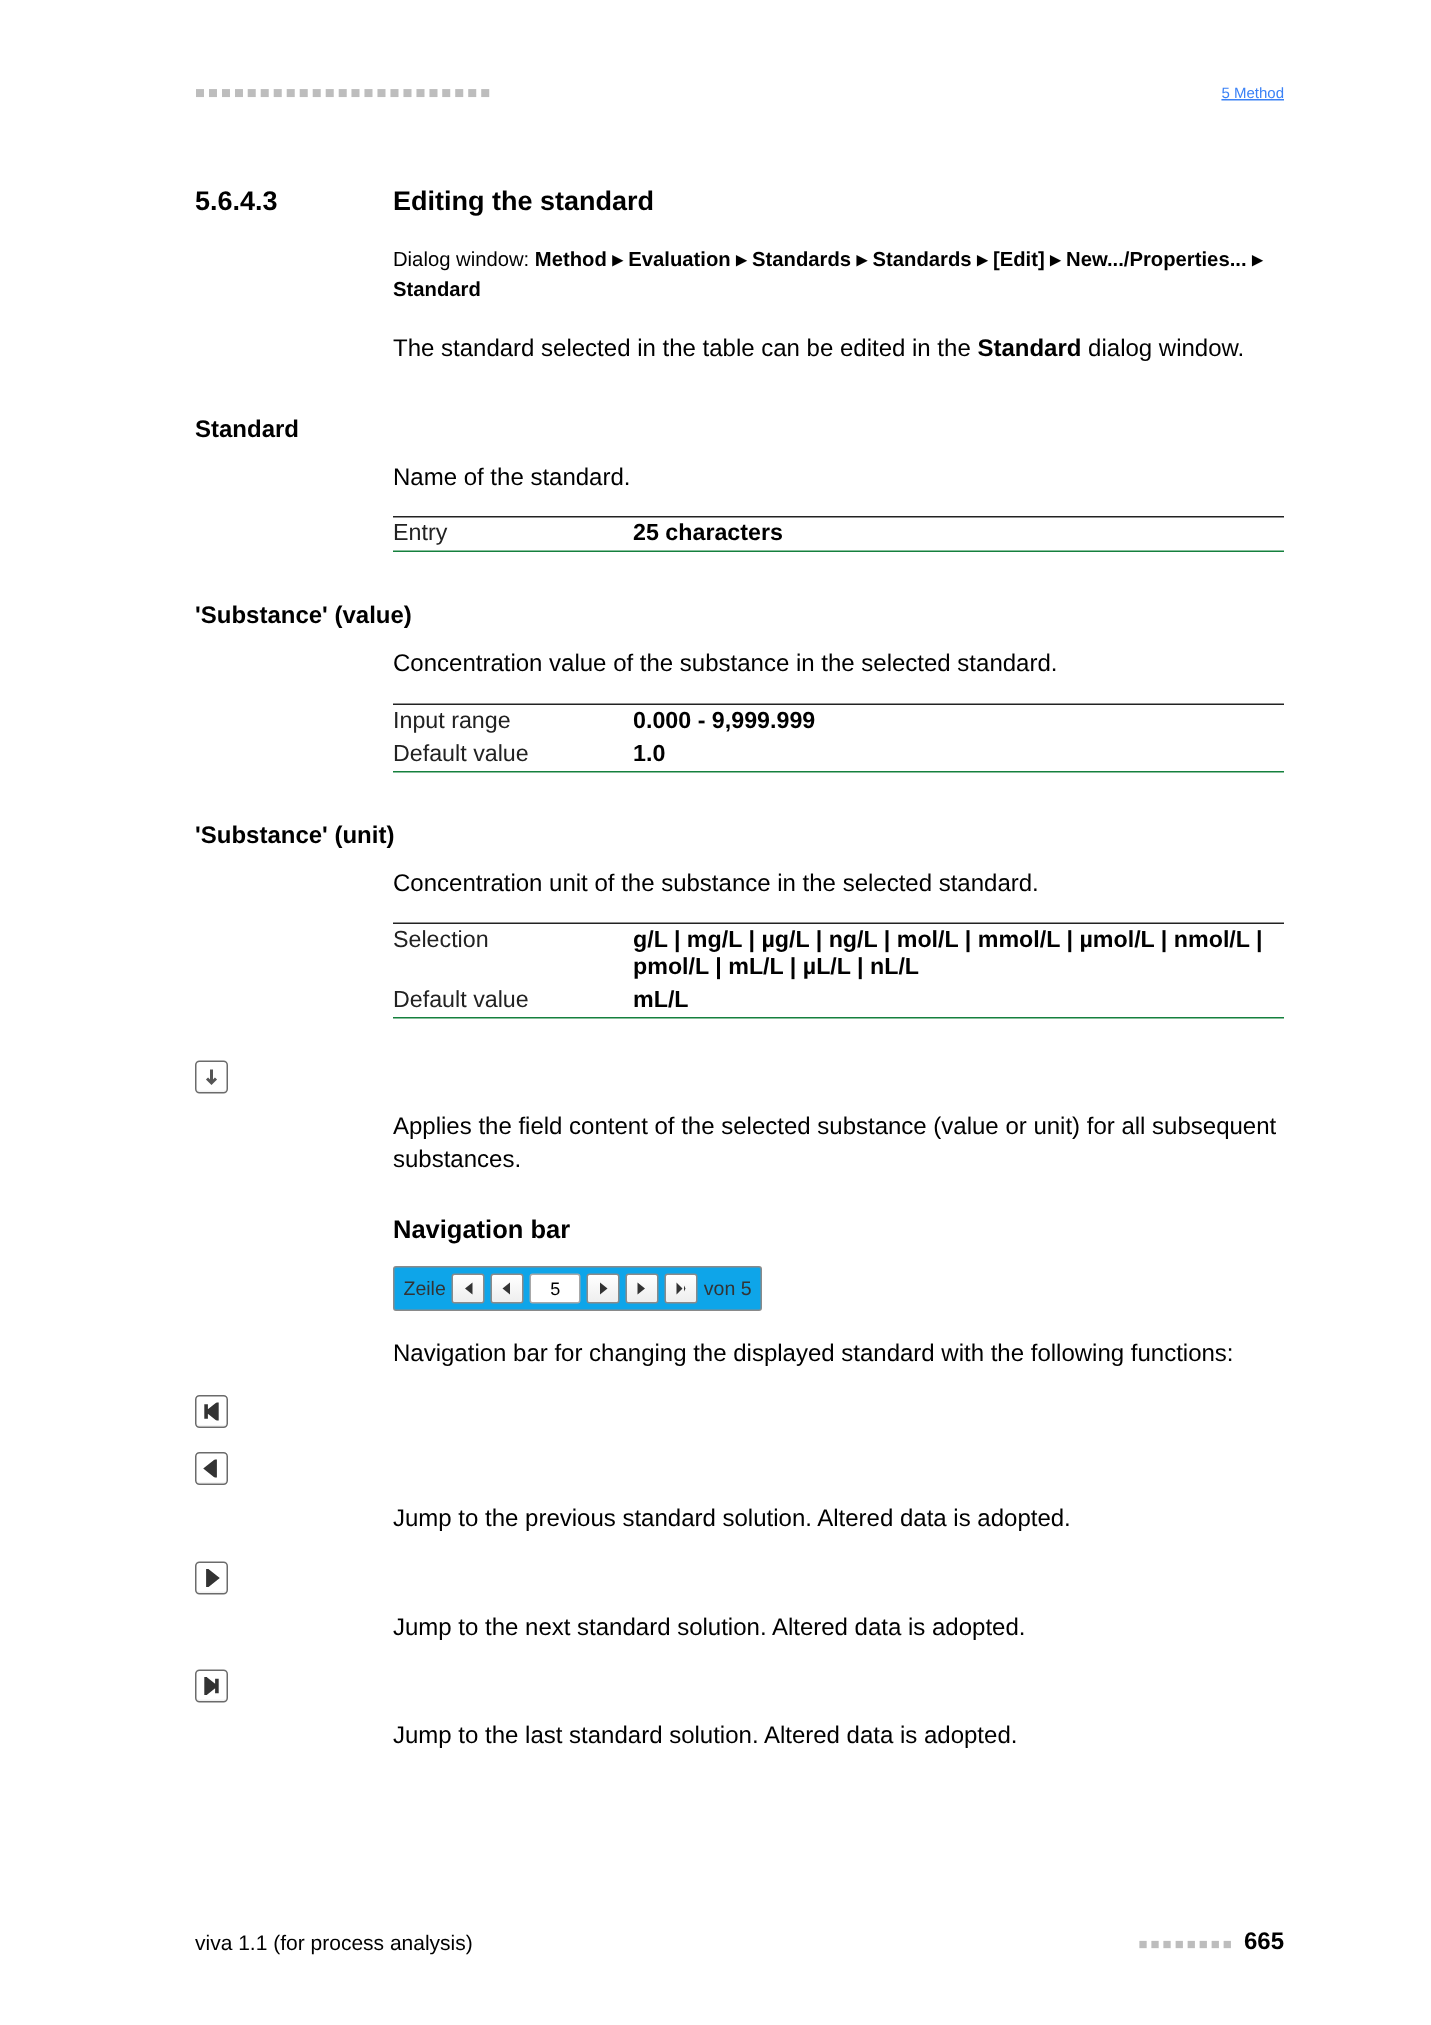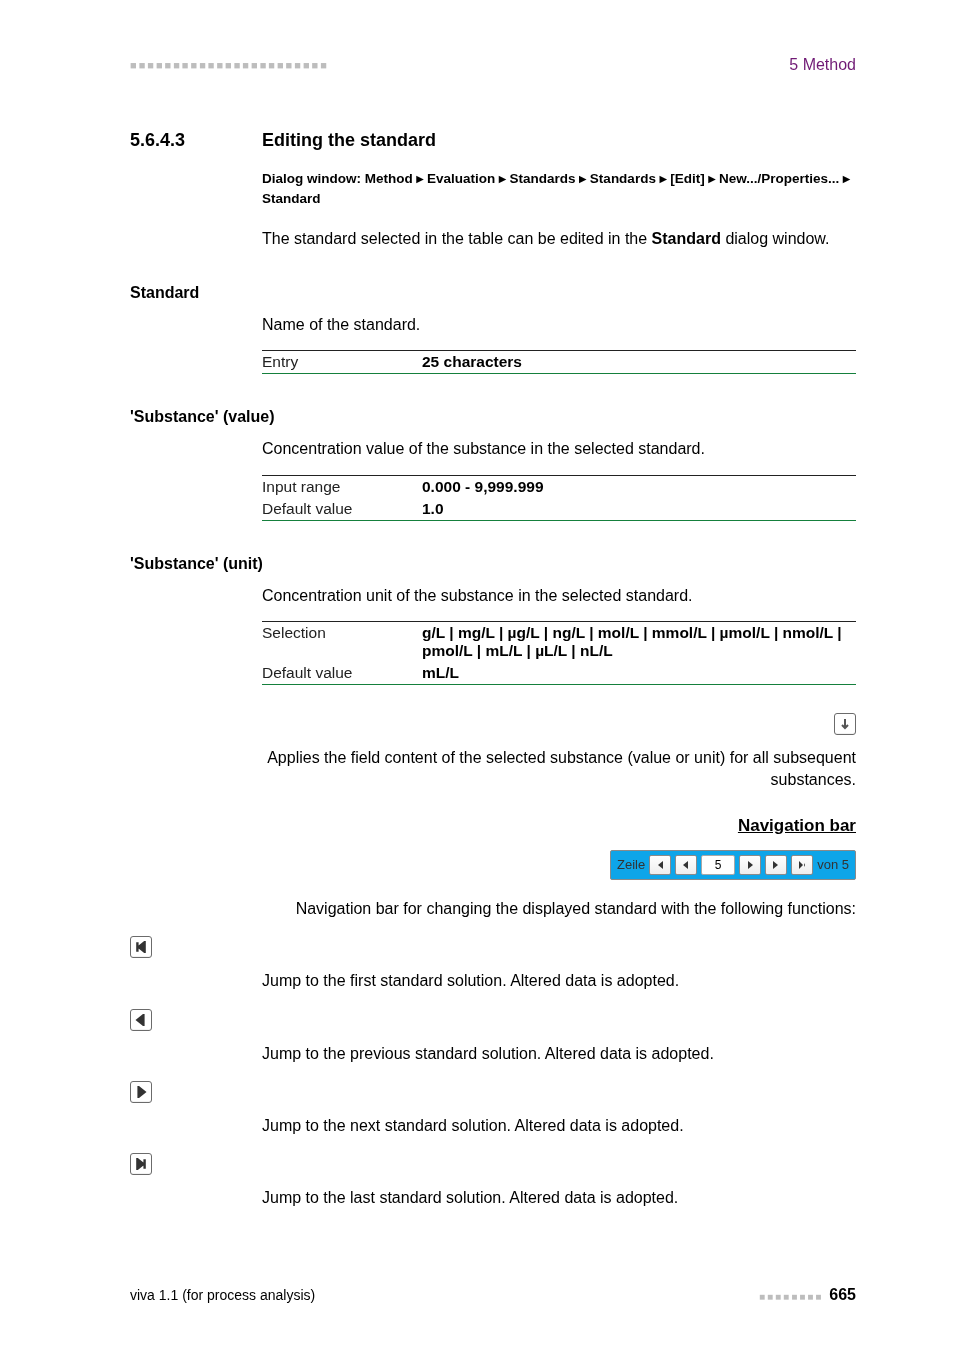--- a/index.html
+++ b/index.html
@@ -1,38 +1,38 @@
 <!DOCTYPE html>
 <html><head>
 <meta charset="utf-8">
 <style>
   * { box-sizing: border-box; margin: 0; padding: 0; }
   html, body { width: 954px; background: #fff; font-family: "Segoe UI", "Helvetica Neue", Arial, sans-serif; color: #000; }
   .page { width: 954px; min-height: 1350px; padding: 56px 98px 40px 130px; position: relative; }
   .page-header { display: flex; justify-content: space-between; align-items: center; margin-bottom: 56px; }
   .header-dashes { color: #bdbdbd; letter-spacing: 2px; font-size: 11px; }
-  .header-right { font-size: 16px; color: #701a75; }
+  .header-right { font-size: 10px; color: #3b82f6; text-decoration: underline; }
   .section-row { display: flex; align-items: flex-start; margin-top: 16px; }
   .section-num { font-weight: 800; font-size: 18px; width: 132px; flex: 0 0 132px; }
   .section-title { font-weight: 800; font-size: 18px; }
   .content-col { margin-left: 132px; }
   .dialog-line { font-size: 13.5px; margin-top: 18px; line-height: 1.5; }
-  .dialog-line .lbl { font-weight: 700; }
+  .dialog-line .lbl { font-weight: 400; }
   .dialog-line .bold { font-weight: 700; }
   .body-text { font-size: 16px; margin-top: 18px; line-height: 1.4; }
   .body-text .bold { font-weight: 700; }
   .field-label { font-weight: 700; font-size: 16px; margin-top: 34px; margin-bottom: 2px; }
   .field-desc { font-size: 16px; margin-top: 12px; line-height: 1.4; }
   .prop-table { width: 100%; margin-top: 14px; font-size: 15.5px; border-collapse: collapse; }
   .prop-table td { padding: 2px 0; vertical-align: top; }
   .prop-table .hr td { border-top: 1px solid #222; }
   .prop-table .hr-bottom td { border-bottom: 1px solid #15803d; }
   .prop-table td.k { width: 160px; color: #222; }
   .prop-table td.v { font-weight: 700; }
-  .subhead { font-weight: 800; font-size: 17px; margin-top: 24px; text-decoration: underline; }
+  .subhead { font-weight: 800; font-size: 17px; margin-top: 24px; }
   .icon-block { margin-left: -132px; margin-top: 28px; }
   .icon-block .icon { width: 22px; height: 22px; }
   .icon { display: inline-flex; align-items: center; justify-content: center; border: 1px solid #6b6b6b; border-radius: 3px; background: #fff; width: 22px; height: 22px; box-shadow: inset 0 -1px 0 rgba(0,0,0,.05); }
   .icon svg { width: 12px; height: 12px; stroke: #555; stroke-width: 2; fill: none; }
   .icon.filled svg { fill: #333; stroke: #333; }
   .nav-bar { display: inline-flex; align-items: center; border: 1px solid #8a8a8a; border-radius: 2px; padding: 4px 6px; margin-top: 14px; gap: 4px; font-size: 13px; background: #0ea5e9; }
   .nav-bar .txt { color: #333; }
   .nav-bar .field { display:inline-flex; align-items:center; justify-content:center; border:1px solid #a8a8a8; border-radius:2px; height:20px; min-width:34px; background:#fff; font-size:12px; padding:0 4px;}
   .nav-bar .btn { display:inline-flex; align-items:center; justify-content:center; border:1px solid #8a8a8a; border-radius:2px; width:22px; height:20px; background:linear-gradient(#fff,#eee); }
   .nav-bar .btn svg { width:10px; height:10px; fill:#333; }
@@ -110,21 +110,21 @@
             <td class="v">g/L | mg/L | µg/L | ng/L | mol/L | mmol/L | µmol/L | nmol/L | pmol/L | mL/L | µL/L | nL/L</td>
           </tr>
       <tr class="hr-bottom">
             <td class="k">Default value</td>
             <td class="v">mL/L</td>
           </tr>
     </tbody>
       </table>
   </div>
 
-  <div class="content-col" style="position:relative;text-align:right;">
+  <div class="content-col" style="position:relative;">
     <div class="icon-block">
       <span class="icon">
         <svg viewBox="0 0 12 12">
             <path d="M6 1 L6 10 M3 7 L6 10 L9 7"></path>
           </svg>
       </span>
     </div>
     <div class="body-text" style="margin-top:12px;">Applies the field content of the selected substance (value or unit) for all subsequent substances.</div>
 
     <div class="subhead">Navigation bar</div>
@@ -163,21 +163,20 @@
     <div class="body-text">Navigation bar for changing the displayed standard with the following functions:</div>
   </div>
 
   <div class="content-col">
     <div class="seq-block">
       <div class="icon-anchor"><span class="icon filled">
             <svg viewBox="0 0 10 10">
               <path d="M2 1v8M8 1L3 5l5 4z"></path>
             </svg>
           </span></div>
-      <div class="seq-desc">Jump to the first standard solution. Altered data is adopted.</div>
     </div>
     <div class="seq-block">
       <div class="icon-anchor"><span class="icon filled">
             <svg viewBox="0 0 10 10">
               <path d="M7 1L2 5l5 4z"></path>
             </svg>
           </span></div>
       <div class="seq-desc">Jump to the previous standard solution. Altered data is adopted.</div>
     </div>
     <div class="seq-block">

